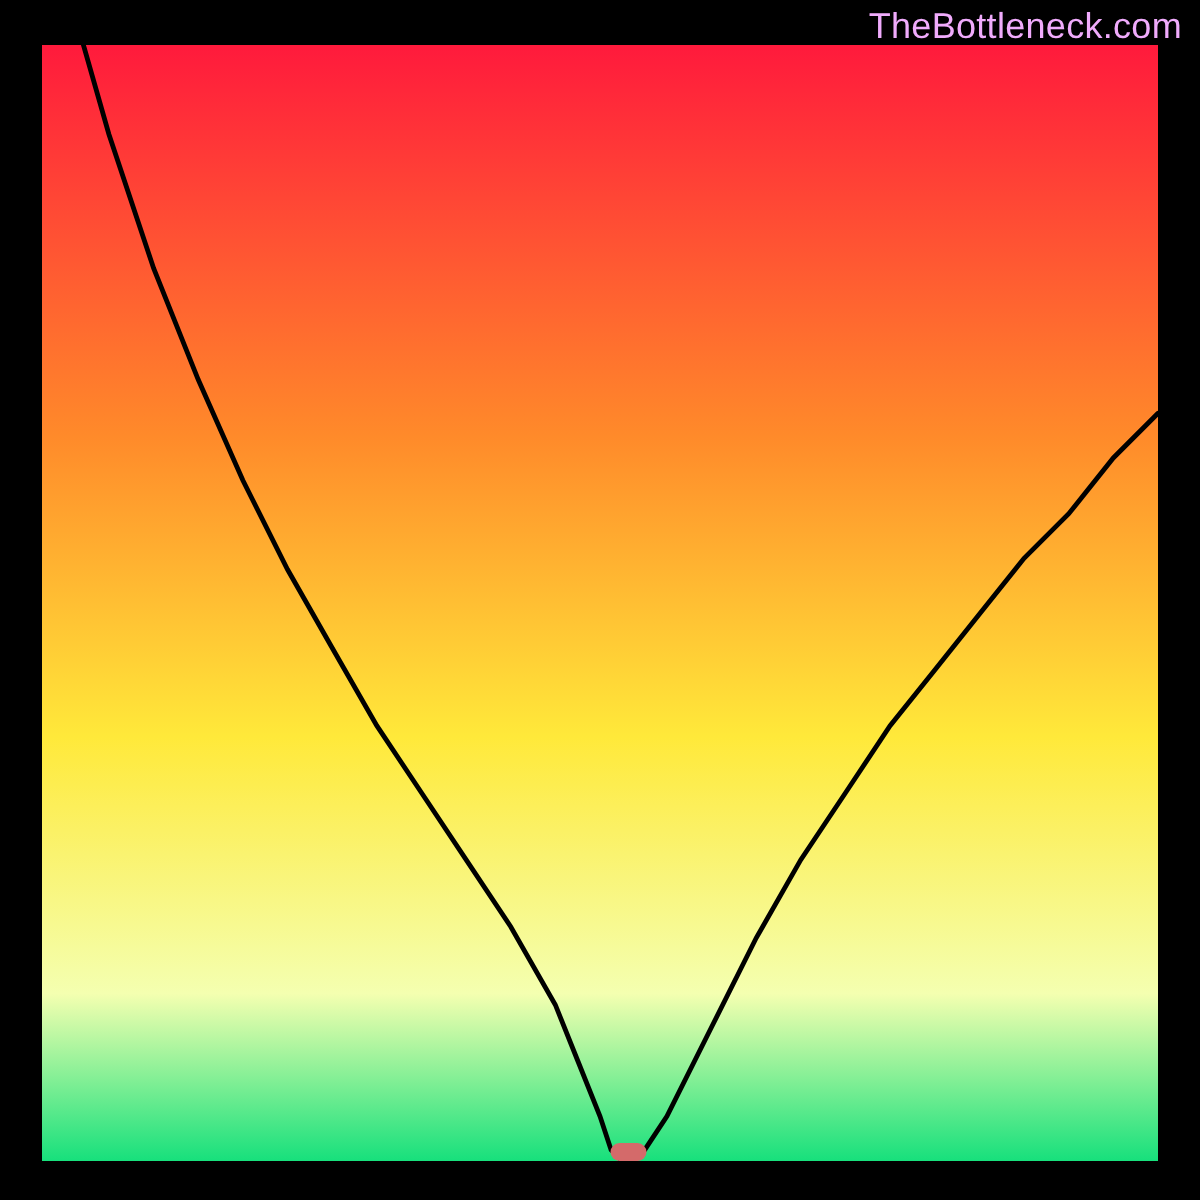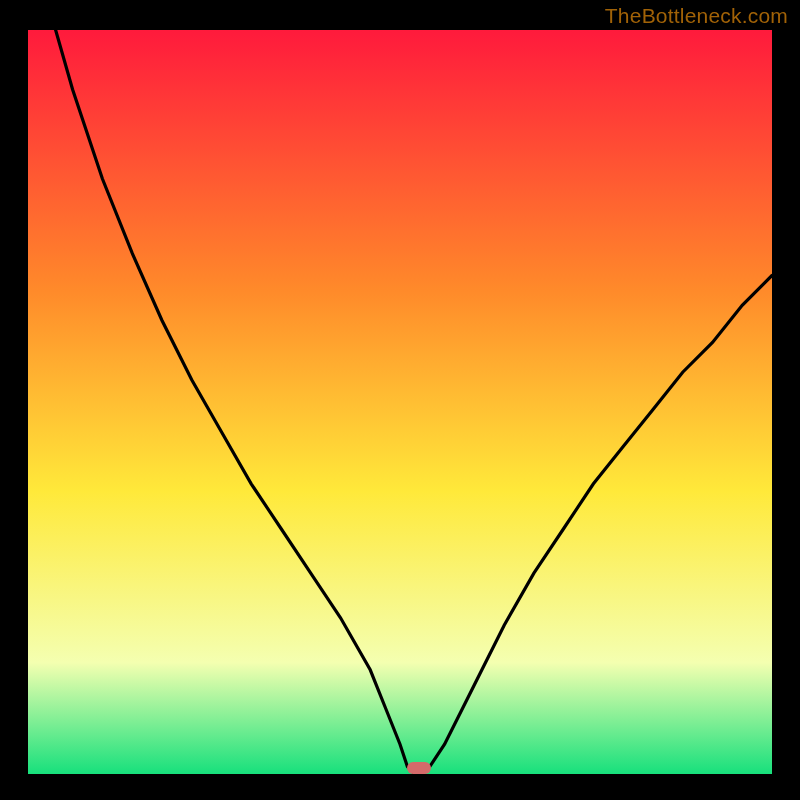--- a/index.html
+++ b/index.html
@@ -14,22 +14,22 @@
   .outer {
     position: relative;
     width: 800px;
     height: 800px;
     background: #000;
   }
   .watermark {
     position: absolute;
     top: 4px;
     right: 12px;
-    color: #a16207;
-    font-size: 21px;
+    color: #f0abfc;
+    font-size: 24px;
     font-weight: 400;
     letter-spacing: 0.2px;
     user-select: none;
   }
   .plot-area {
     position: absolute;
     left: 28px;
     top: 30px;
     width: 744px;
     height: 744px;

